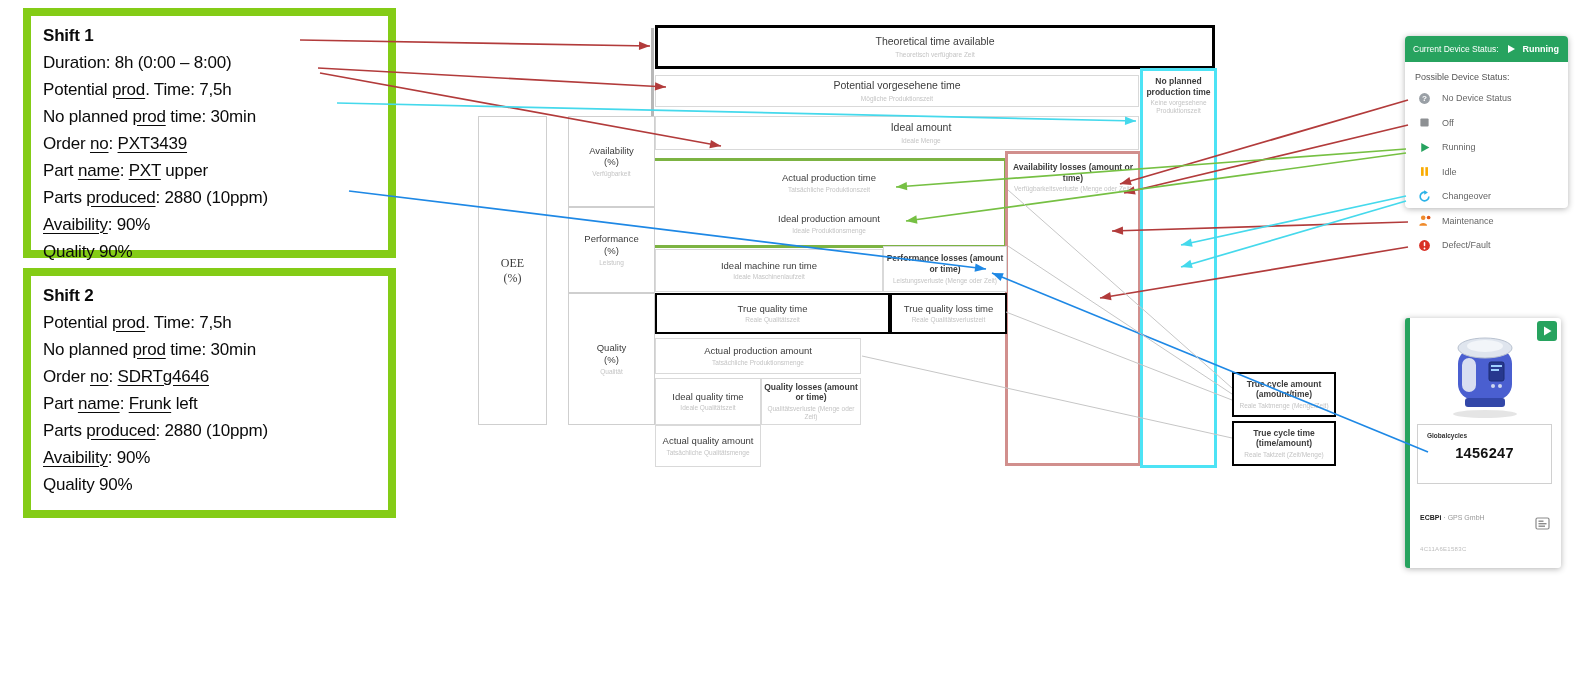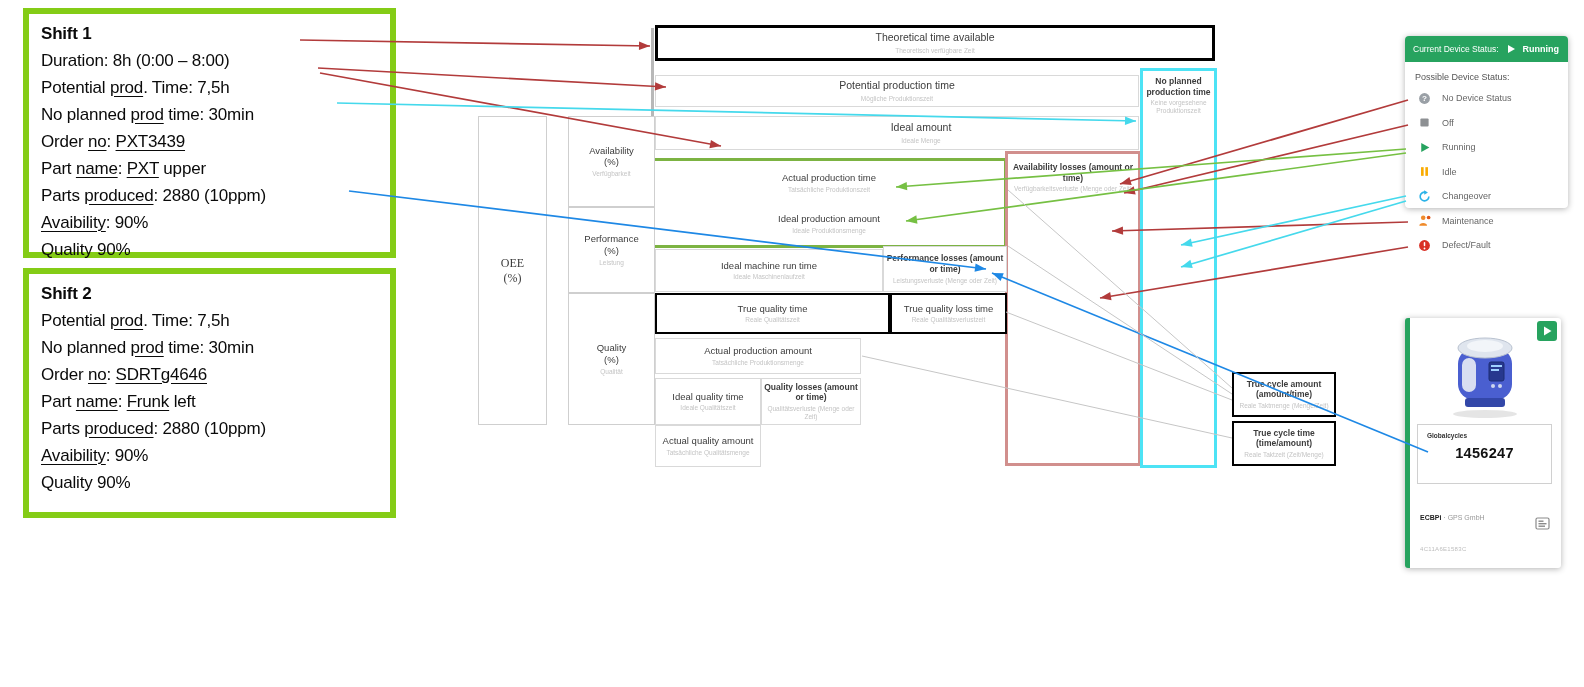--- a/index.html
+++ b/index.html
@@ -1,37 +1,37 @@
 <!DOCTYPE html>
 <html><head>
 <meta charset="utf-8">
 <style>
   html,body{margin:0;padding:0;background:#fff;}
   #canvas{position:relative;width:1584px;height:687px;background:#fff;overflow:hidden;
           font-family:"Liberation Sans",sans-serif;}
 
   
-  .panel{position:absolute;left:23px;width:373px;box-sizing:border-box;border:6px solid #84cc16;
+  .panel{position:absolute;left:23px;width:373px;box-sizing:border-box;border:8px solid #84cc16;
          background:#fff;padding:6px 12px 8px;font-size:17px;line-height:27px;color:#0a0a0a;
          letter-spacing:-0.2px;}
   #shift1{top:8px;height:250px;}
   #shift2{top:268px;height:250px;}
   .panel .title{font-weight:bold;}
   .sq{text-decoration-line:underline;text-decoration-style:wavy;text-decoration-color:#e04438;
       text-decoration-thickness:1px;text-underline-offset:3px;text-decoration:underline;}
 
   
   .dbox{position:absolute;box-sizing:border-box;display:flex;flex-direction:column;align-items:center;
         justify-content:center;text-align:center;background:#fff;border:1px solid #d9d9d9;line-height:1.25;}
   .dbox .en{font-size:9.5px;color:#3c3c3c;}
   .dbox .de{font-size:6.5px;color:#c4c4c4;margin-top:2px;}
   .dbox.bold .en{font-weight:bold;font-size:8.5px;}
   .frame{position:absolute;box-sizing:border-box;background:transparent;}
 
-  #b-theoretical{left:655px;top:25px;width:560px;height:36px;border:3.5px solid #000;}
+  #b-theoretical{left:655px;top:25px;width:560px;height:44px;border:3.5px solid #000;}
   #b-theoretical .en{font-size:10.5px;}
   #b-potential{left:655px;top:75px;width:484px;height:32px;}
   #b-potential .en{font-size:10.5px;}
   #b-idealamount{left:655px;top:116px;width:484px;height:34px;padding-left:48px;}
   #b-idealamount .en{font-size:10.5px;}
   #b-noplanned{left:1140px;top:68px;width:77px;height:400px;border:3.5px solid #4de3f5;
                justify-content:flex-start;padding-top:5px;}
   #b-oee{left:478px;top:116px;width:69px;height:309px;border-color:#cfcfcf;}
   #b-oee .en{font-family:"Liberation Serif",serif;font-size:12px;}
   #b-availability{left:568px;top:116px;width:87px;height:91px;border-color:#cfcfcf;}
@@ -111,21 +111,21 @@
 
   <div id="graybar"></div>
   <div class="frame" id="greenbox"></div>
   <div class="frame" id="salmonbox"></div>
 
   <div class="dbox" id="b-theoretical">
     <div class="en">Theoretical time available</div>
     <div class="de">Theoretisch verfügbare Zeit</div>
   </div>
   <div class="dbox" id="b-potential">
-    <div class="en">Potential production time</div>
+    <div class="en">Potential vorgesehene time</div>
     <div class="de">Mögliche Produktionszeit</div>
   </div>
   <div class="dbox" id="b-idealamount">
     <div class="en">Ideal amount</div>
     <div class="de">Ideale Menge</div>
   </div>
   <div class="dbox bold" id="b-noplanned">
     <div class="en">No planned production time</div>
     <div class="de">Keine vorgesehene Produktionszeit</div>
   </div>

